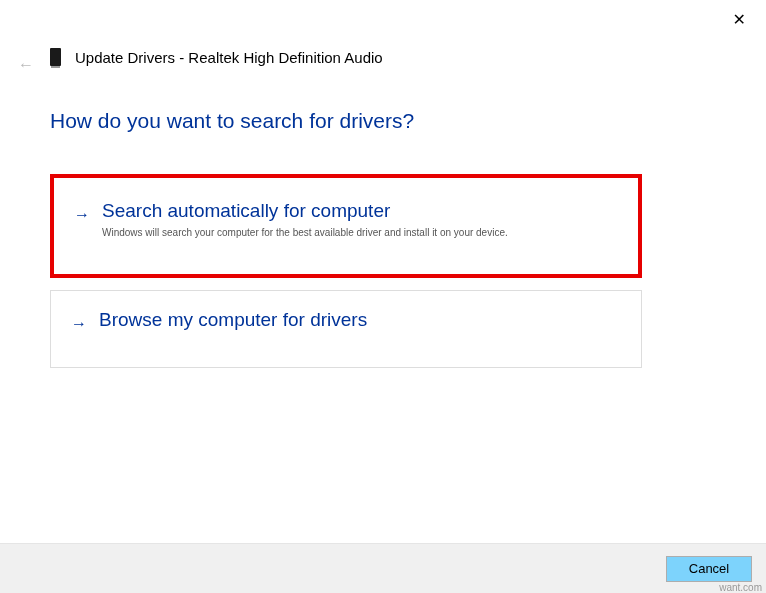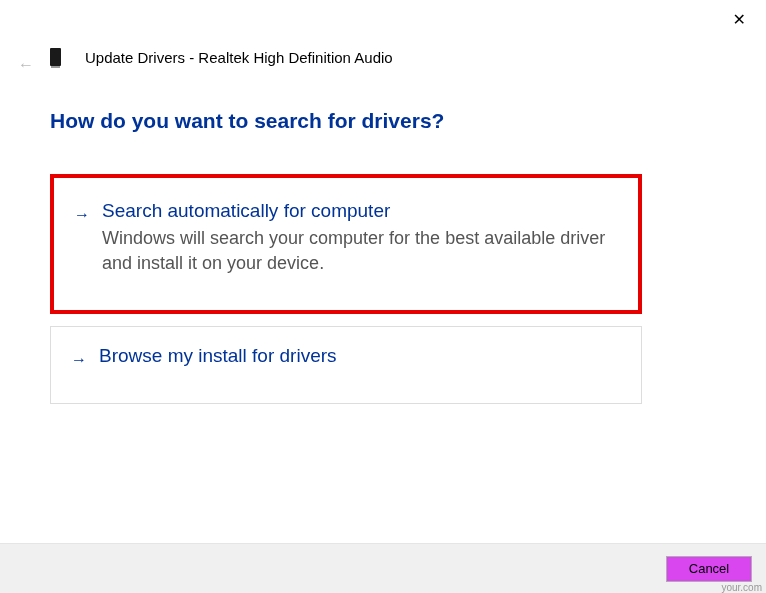--- a/index.html
+++ b/index.html
@@ -1,34 +1,34 @@
 <!DOCTYPE html>
 <html><head>
   <meta charset="utf-8">
   <style>
     * { box-sizing: border-box; margin: 0; padding: 0; font-family: "Segoe UI", sans-serif; }
     body { width: 766px; height: 593px; background: #fff; position: relative; overflow: hidden; }
     .close-btn { position: absolute; top: 10px; right: 20px; cursor: pointer; font-size: 16px; color: #000; font-family: sans-serif; font-weight: 300; }
     .back-arrow { position: absolute; top: 54px; left: 18px; color: #bbb; font-size: 16px; }
-    .header { position: absolute; top: 48px; left: 50px; display: flex; align-items: center; gap: 24px; }
+    .header { position: absolute; top: 48px; left: 50px; display: flex; align-items: center; gap: 14px; }
     .device-icon { width: 11px; height: 18px; background: #1a1a1a; border-radius: 1px; position: relative; }
     .device-icon::after { content: ""; position: absolute; bottom: -2px; left: 1px; right: 1px; height: 2px; background: #999; }
     .title { font-size: 15px; color: #000; }
-    .question { position: absolute; top: 109px; left: 50px; font-size: 21px; color: #003399; font-weight: 700; }
+    .question { position: absolute; top: 109px; left: 50px; font-size: 21px; color: #003399; font-weight: 400; }
     .options { position: absolute; top: 174px; left: 50px; width: 592px; }
     .option { border: 1px solid #ddd; padding: 18px 20px 20px 20px; margin-bottom: 12px; cursor: pointer; position: relative; background: #fff; }
     .option.highlighted { border: 4px solid #e60000; padding: 22px 20px 34px 20px; }
     .option.second { padding: 18px 20px 32px 20px; }
     .opt-content { display: flex; gap: 12px; align-items: flex-start; }
     .opt-arrow { color: #003399; font-size: 16px; margin-top: 4px; flex-shrink: 0; }
     .opt-text { flex: 1; }
     .opt-title { font-size: 19px; color: #003399; font-weight: 400; margin-bottom: 4px; }
-    .opt-desc { font-size: 18px; color: #555; line-height: 1.4; }
+    .opt-desc { font-size: 10px; color: #555; line-height: 1.4; }
     .footer { position: absolute; bottom: 0; left: 0; right: 0; height: 50px; background: #f0f0f0; border-top: 1px solid #e5e5e5; display: flex; justify-content: flex-end; align-items: center; padding-right: 14px; }
-    .cancel-btn { width: 86px; height: 26px; background: #d946ef; border: 1px solid #adadad; font-size: 13px; cursor: pointer; }
+    .cancel-btn { width: 86px; height: 26px; background: #7dd3fc; border: 1px solid #adadad; font-size: 13px; cursor: pointer; }
     .watermark { position: absolute; bottom: 0; right: 4px; font-size: 10px; color: #999; z-index: 5; }
   </style>
 </head>
 <body>
 
 <div class="close-btn">✕</div>
 
 <div class="back-arrow">←</div>
 
 <div class="header">
@@ -45,23 +45,23 @@
       <div class="opt-text">
         <div class="opt-title">Search automatically for computer</div>
         <div class="opt-desc">Windows will search your computer for the best available driver and install it on your device.</div>
       </div>
     </div>
   </div>
   <div class="option second">
     <div class="opt-content">
       <div class="opt-arrow">→</div>
       <div class="opt-text">
-        <div class="opt-title">Browse my install for drivers</div>
+        <div class="opt-title">Browse my computer for drivers</div>
       </div>
     </div>
   </div>
 </div>
 
-<div class="watermark">your.com</div>
+<div class="watermark">want.com</div>
 
 <div class="footer">
   <button class="cancel-btn">Cancel</button>
 </div>
 
 </body></html>

